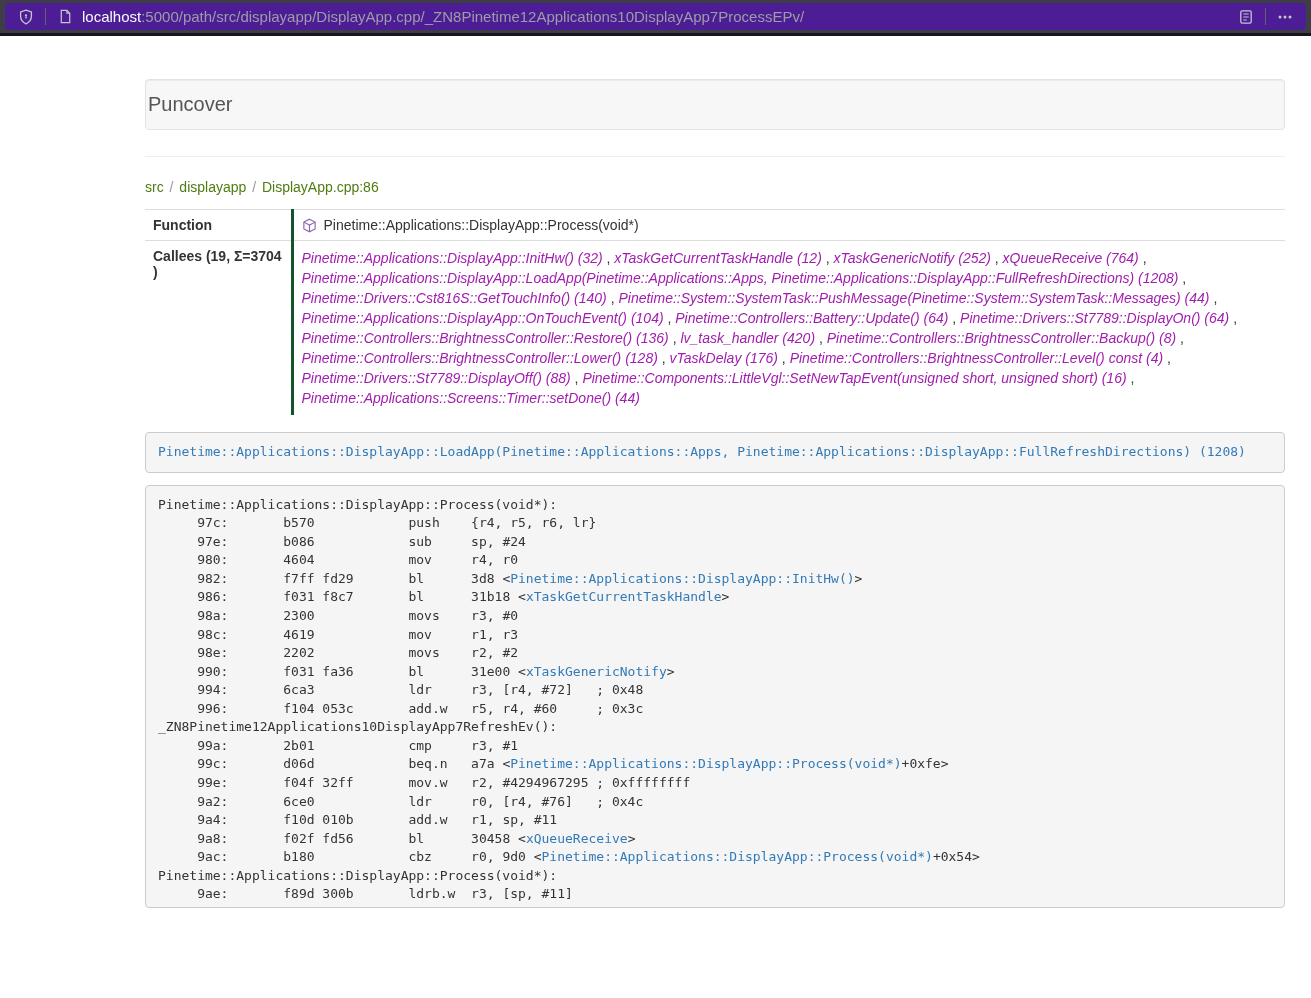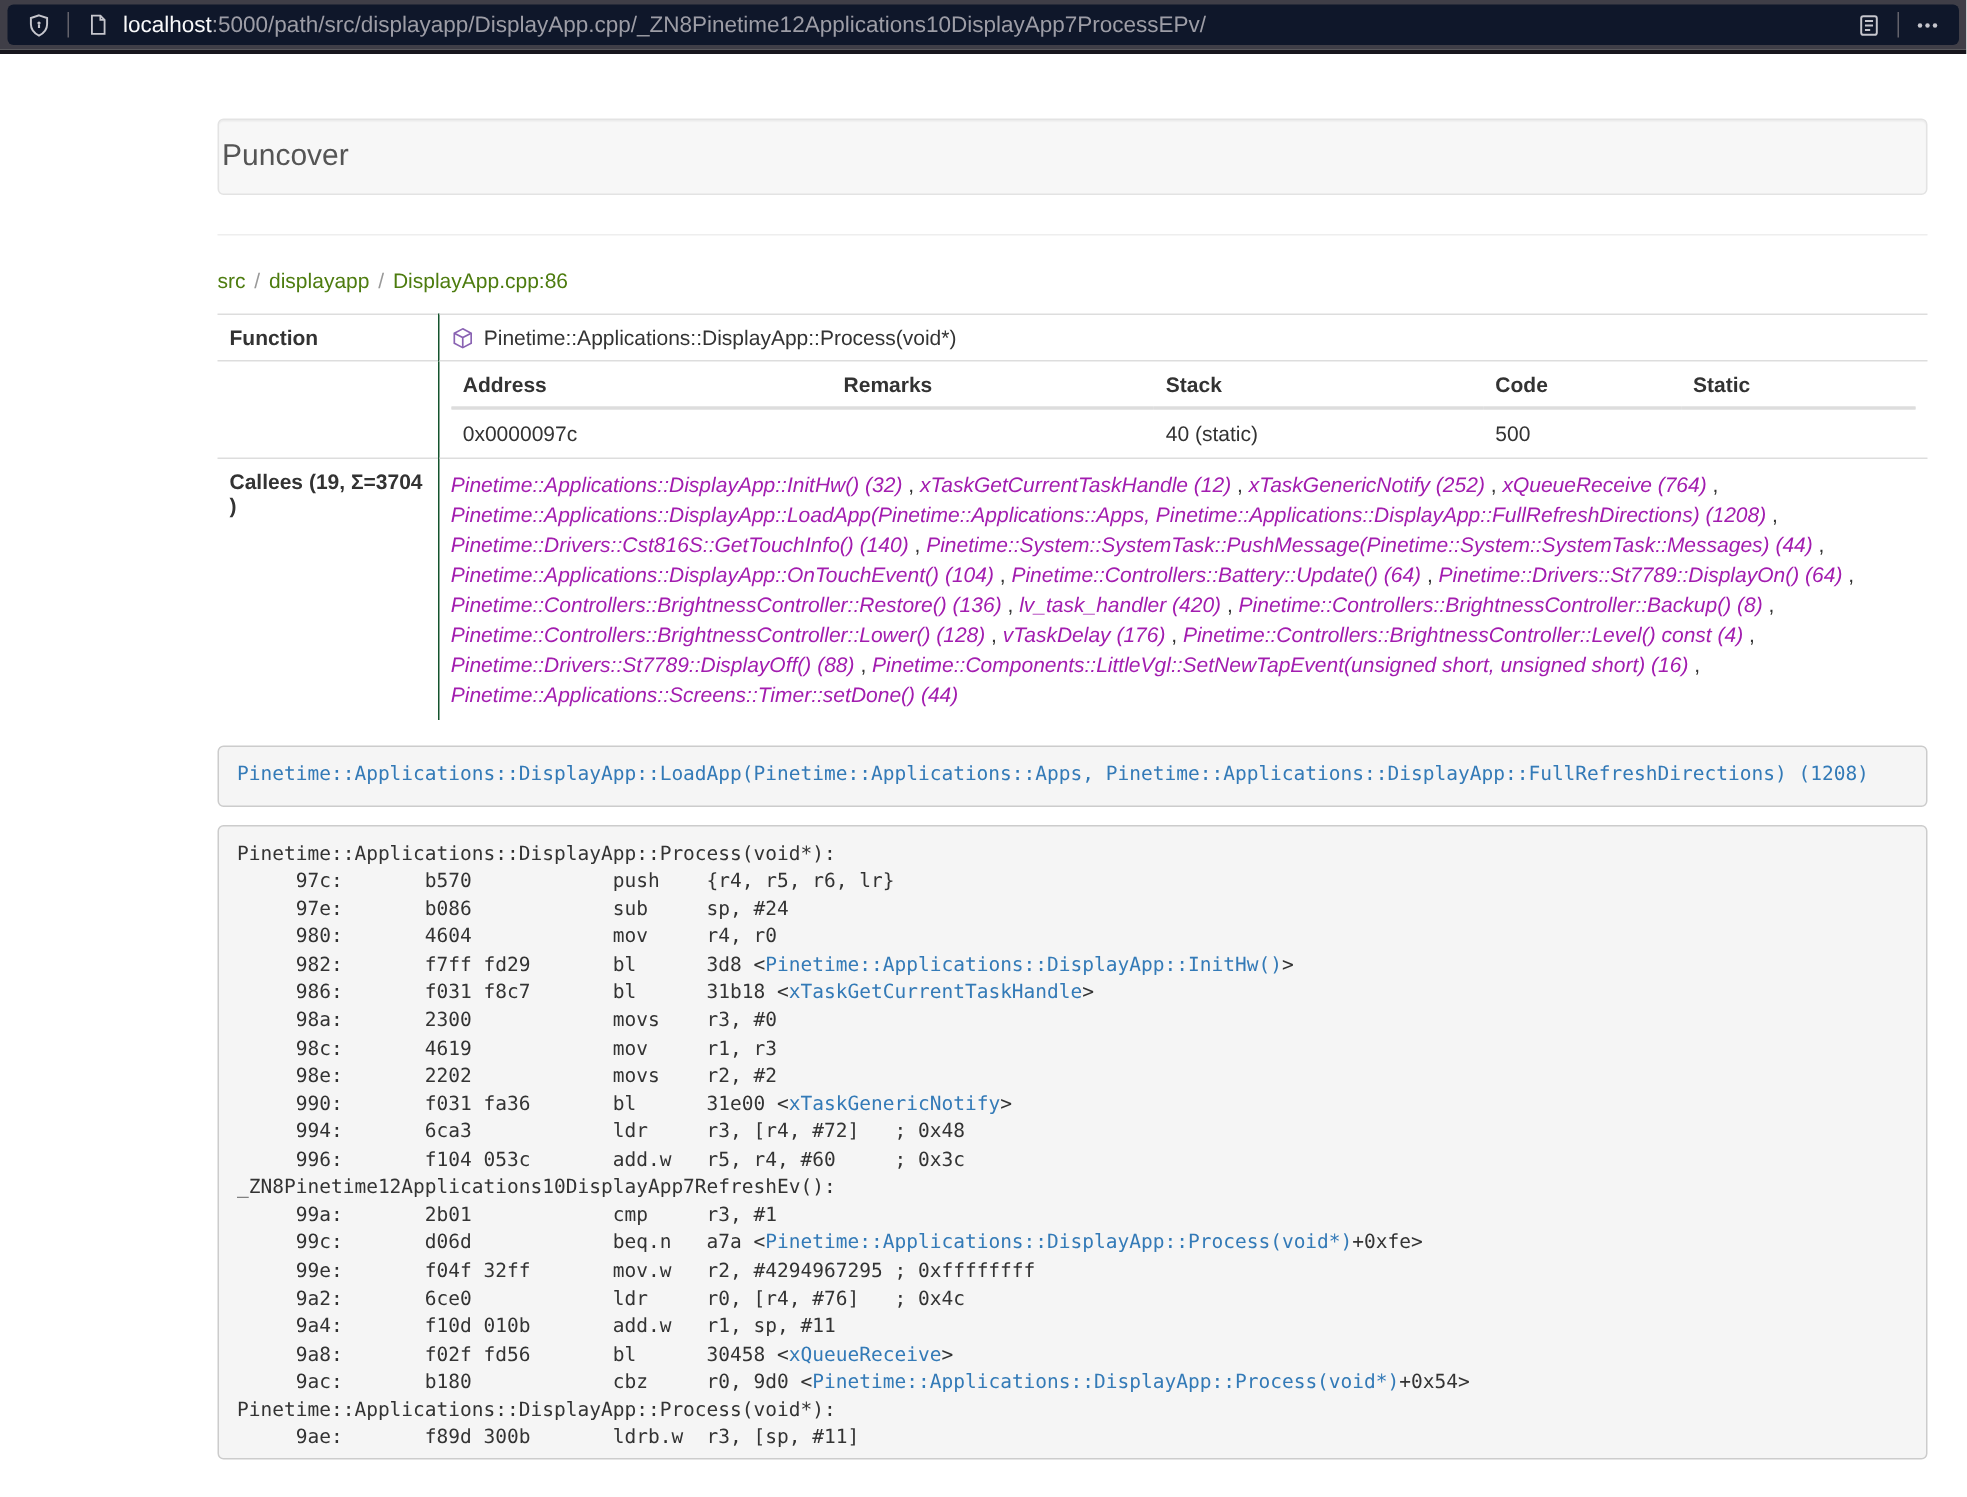--- a/index.html
+++ b/index.html
@@ -5,21 +5,21 @@
   * { box-sizing: border-box; }
   html,body { margin:0; padding:0; }
   body {
     width:1311px; height:998px; overflow:hidden;
     background:#fff; color:#333;
     font-family:"Liberation Sans", sans-serif; font-size:14px;
   }
   
   .browser-bar { height:33px; background:#3f3e47; display:flex; align-items:center; padding:0 5px; }
   .urlbar {
-    flex:1; height:27px; background:#0f172a; border-radius:4px;
+    flex:1; height:27px; background:#4c1d95; border-radius:4px;
     display:flex; align-items:center; padding:0 10px; color:#c3c3ca;
   }
   .urlbar-divider { width:1px; height:17px; background:#63626b; margin:0 8px; flex:none; }
   .url-text { flex:1; font-size:15px; white-space:nowrap; overflow:hidden; margin-left:6px; }
   .url-host { color:#f9f9fa; }
   .url-rest { color:#9d9da6; }
   .chrome-icon { flex:none; display:flex; align-items:center; justify-content:center; width:22px; height:22px; }
   .chrome-icon svg { display:block; }
   .dark-strip { height:3px; background:#17161d; }
   
@@ -34,21 +34,21 @@
   .bc-link { color:#4d7c0f; text-decoration:none; }
   .bc-sep { color:#999; padding:0 2px; }
   .bc-suffix { color:#4d7c0f; }
   a { color:#337ab7; text-decoration:none; }
   
   table.fn-table { width:100%; border-collapse:collapse; }
   table.fn-table > tbody > tr > th,
   table.fn-table > tbody > tr > td {
     border-top:1px solid #ddd; padding:7px 8px; text-align:left; vertical-align:top; font-size:14px;
   }
-  table.fn-table > tbody > tr > th { width:147px; font-weight:bold; border-right:1px solid #14532d; }
+  table.fn-table > tbody > tr > th { width:147px; font-weight:bold; border-right:3px solid #14532d; }
   .fn-name-cell { display:flex; align-items:center; gap:7px; }
   .cube-icon svg { display:block; }
   
   table.stats { width:100%; border-collapse:collapse; }
   table.stats th { font-weight:bold; padding:7px 8px; text-align:left; border-bottom:2px solid #ddd; }
   table.stats td { padding:8px 8px; text-align:left; border-top:0; }
   .col-address { width:26%; } .col-remarks { width:22%; } .col-stack { width:22.5%; }
   .col-code { width:13.5%; } .col-static { width:16%; }
   .callees-cell { line-height:20px; }
   .callee-link { color:#a21caf;font-style:italic; }
@@ -123,45 +123,20 @@
               <svg width="15" height="15" viewBox="0 0 16 16" fill="none" stroke="#8a63b3" stroke-width="1.2">
                 <path d="M8 1.3 L14 4.4 V11.6 L8 14.7 L2 11.6 V4.4 Z"></path>
                 <path d="M2 4.4 L8 7.5 L14 4.4 M8 7.5 V14.7"></path>
               </svg>
             </span>
             <span>Pinetime::Applications::DisplayApp::Process(void*)</span>
           </span>
         </td>
       </tr>
       <tr>
-        <th></th>
-        <td style="padding:0 8px;">
-          <table class="stats">
-            <thead>
-              <tr>
-                <th class="col-address">Address</th>
-                <th class="col-remarks">Remarks</th>
-                <th class="col-stack">Stack</th>
-                <th class="col-code">Code</th>
-                <th class="col-static">Static</th>
-              </tr>
-            </thead>
-            <tbody>
-              <tr>
-                <td>0x0000097c</td>
-                <td></td>
-                <td>40 (static)</td>
-                <td>500</td>
-                <td></td>
-              </tr>
-            </tbody>
-          </table>
-        </td>
-      </tr>
-      <tr>
         <th>Callees (19, Σ=3704 )</th>
         <td class="callees-cell"><a href="#" class="callee-link">Pinetime::Applications::DisplayApp::InitHw() (32)</a> , <a href="#" class="callee-link">xTaskGetCurrentTaskHandle (12)</a> , <a href="#" class="callee-link">xTaskGenericNotify (252)</a> , <a href="#" class="callee-link">xQueueReceive (764)</a> , <a href="#" class="callee-link">Pinetime::Applications::DisplayApp::LoadApp(Pinetime::Applications::Apps, Pinetime::Applications::DisplayApp::FullRefreshDirections) (1208)</a> , <a href="#" class="callee-link">Pinetime::Drivers::Cst816S::GetTouchInfo() (140)</a> , <a href="#" class="callee-link">Pinetime::System::SystemTask::PushMessage(Pinetime::System::SystemTask::Messages) (44)</a> , <a href="#" class="callee-link">Pinetime::Applications::DisplayApp::OnTouchEvent() (104)</a> , <a href="#" class="callee-link">Pinetime::Controllers::Battery::Update() (64)</a> , <a href="#" class="callee-link">Pinetime::Drivers::St7789::DisplayOn() (64)</a> , <a href="#" class="callee-link">Pinetime::Controllers::BrightnessController::Restore() (136)</a> , <a href="#" class="callee-link">lv_task_handler (420)</a> , <a href="#" class="callee-link">Pinetime::Controllers::BrightnessController::Backup() (8)</a> , <a href="#" class="callee-link">Pinetime::Controllers::BrightnessController::Lower() (128)</a> , <a href="#" class="callee-link">vTaskDelay (176)</a> , <a href="#" class="callee-link">Pinetime::Controllers::BrightnessController::Level() const (4)</a> , <a href="#" class="callee-link">Pinetime::Drivers::St7789::DisplayOff() (88)</a> , <a href="#" class="callee-link">Pinetime::Components::LittleVgl::SetNewTapEvent(unsigned short, unsigned short) (16)</a> , <a href="#" class="callee-link">Pinetime::Applications::Screens::Timer::setDone() (44)</a></td>
       </tr>
     </tbody>
   </table>
 
   <pre class="prebox highlight-box"><a href="#" class="code-link">Pinetime::Applications::DisplayApp::LoadApp(Pinetime::Applications::Apps, Pinetime::Applications::DisplayApp::FullRefreshDirections) (1208)</a></pre>
 
   <pre class="prebox code-box"><div class="code-line">Pinetime::Applications::DisplayApp::Process(void*):</div><div class="code-line">     97c:	b570      	push	{r4, r5, r6, lr}</div><div class="code-line">     97e:	b086      	sub	sp, #24</div><div class="code-line">     980:	4604      	mov	r4, r0</div><div class="code-line">     982:	f7ff fd29 	bl	3d8 &lt;<a href="#" class="code-link">Pinetime::Applications::DisplayApp::InitHw()</a>&gt;</div><div class="code-line">     986:	f031 f8c7 	bl	31b18 &lt;<a href="#" class="code-link">xTaskGetCurrentTaskHandle</a>&gt;</div><div class="code-line">     98a:	2300      	movs	r3, #0</div><div class="code-line">     98c:	4619      	mov	r1, r3</div><div class="code-line">     98e:	2202      	movs	r2, #2</div><div class="code-line">     990:	f031 fa36 	bl	31e00 &lt;<a href="#" class="code-link">xTaskGenericNotify</a>&gt;</div><div class="code-line">     994:	6ca3      	ldr	r3, [r4, #72]	; 0x48</div><div class="code-line">     996:	f104 053c 	add.w	r5, r4, #60	; 0x3c</div><div class="code-line">_ZN8Pinetime12Applications10DisplayApp7RefreshEv():</div><div class="code-line">     99a:	2b01      	cmp	r3, #1</div><div class="code-line">     99c:	d06d      	beq.n	a7a &lt;<a href="#" class="code-link">Pinetime::Applications::DisplayApp::Process(void*)</a>+0xfe&gt;</div><div class="code-line">     99e:	f04f 32ff 	mov.w	r2, #4294967295	; 0xffffffff</div><div class="code-line">     9a2:	6ce0      	ldr	r0, [r4, #76]	; 0x4c</div><div class="code-line">     9a4:	f10d 010b 	add.w	r1, sp, #11</div><div class="code-line">     9a8:	f02f fd56 	bl	30458 &lt;<a href="#" class="code-link">xQueueReceive</a>&gt;</div><div class="code-line">     9ac:	b180      	cbz	r0, 9d0 &lt;<a href="#" class="code-link">Pinetime::Applications::DisplayApp::Process(void*)</a>+0x54&gt;</div><div class="code-line">Pinetime::Applications::DisplayApp::Process(void*):</div><div class="code-line">     9ae:	f89d 300b 	ldrb.w	r3, [sp, #11]</div></pre>
 

